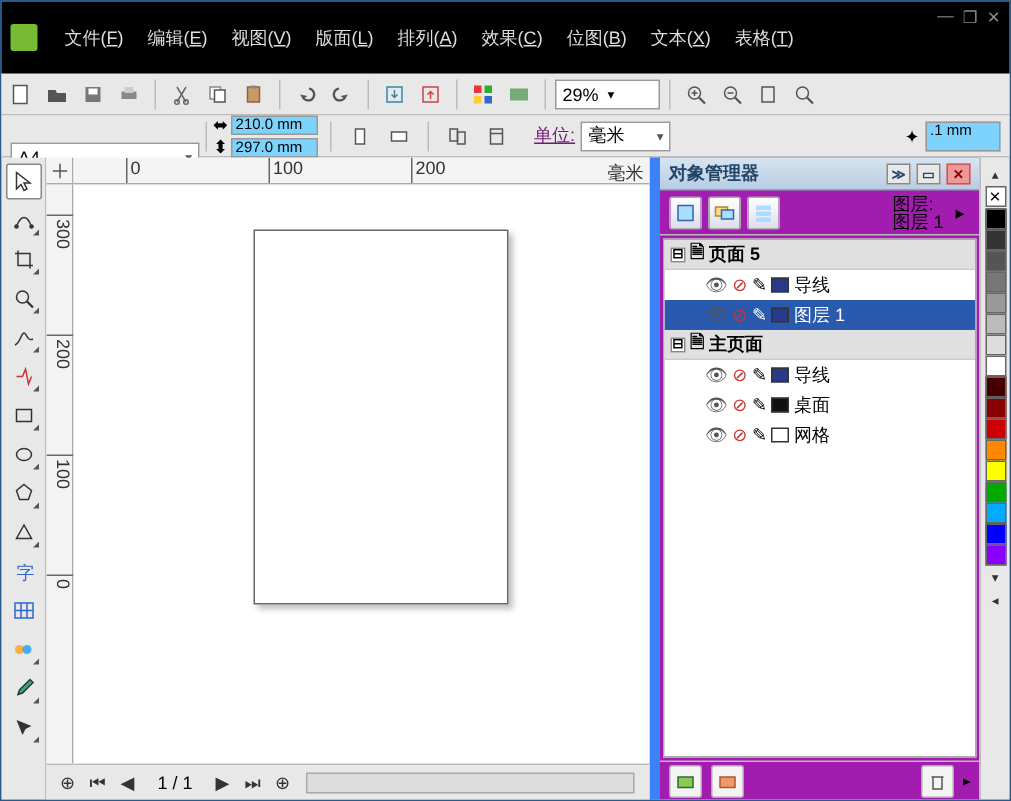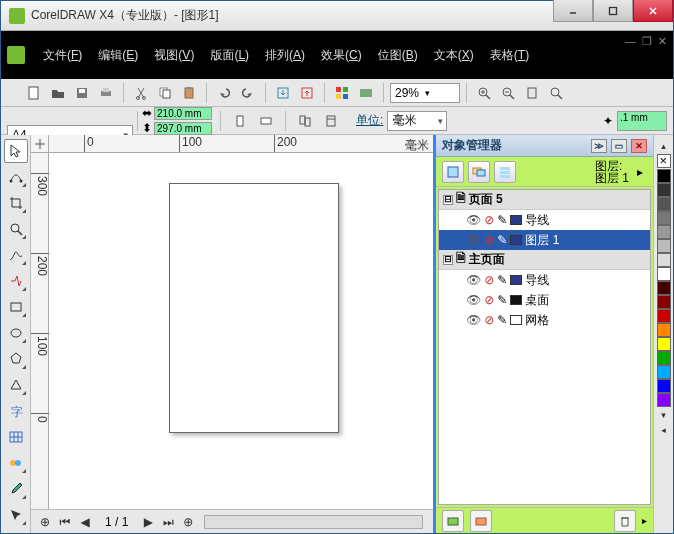--- a/index.html
+++ b/index.html
@@ -19,55 +19,55 @@
 
 .menubar { background:#000000; height:48px; display:flex; flex-wrap:wrap; align-items:center; padding:0 6px; position:relative; }
 .menubar .appicon2 { width:18px; height:18px; background:#7b3; border-radius:2px; margin-right:10px; }
 .menu-item { color:#ddd; padding:4px 8px; cursor:default; }
 .menu-item u { text-decoration:underline; }
 .menubar .mdi { position:absolute; right:6px; top:4px; display:flex; gap:6px; }
 .menubar .mdi span { color:#888; font-size:11px; cursor:default; }
 .menu-row { display:flex; align-items:center; width:100%; }
 
 
-.toolbar { height:28px; background:#e8e8e8; border-bottom:1px solid #bbb; display:flex; align-items:center; padding:0 22px; gap:2px; }
+.toolbar { height:28px; background:#e8e8e8; border-bottom:1px solid #bbb; display:flex; align-items:center; padding:0 2px; gap:2px; }
 .toolbar .sep { width:1px; height:20px; background:#bbb; margin:0 4px; }
 .tbtn { width:22px; height:22px; display:flex; align-items:center; justify-content:center; border:1px solid transparent; border-radius:2px; }
 .tbtn svg { width:14px; height:14px; }
 .zoom-combo { width:70px; height:20px; border:1px solid #999; background:#fff; display:flex; align-items:center; padding:0 4px; }
 .zoom-combo span { flex:1; }
 
 .toolbar2 { height:28px; background:#e8e8e8; border-bottom:1px solid #bbb; display:flex; align-items:center; padding:0 6px; gap:4px; }
 .combo { height:20px; border:1px solid #999; background:#fff; display:flex; align-items:center; padding:0 4px; }
 .combo.paper { width:126px;margin-top:28px; }
 .combo .arrow { margin-left:auto; font-size:9px; color:#555; }
 .dim-box { display:flex; flex-direction:column; gap:1px; }
 .dim-row { display:flex; align-items:center; gap:2px; font-size:11px; }
-.dim-input { width:58px; height:13px; border:1px solid #999; background:#86efac; padding:0 2px; font-size:10px; }
-.label { color:#0c4a6e;text-decoration:underline; }
+.dim-input { width:58px; height:13px; border:1px solid #999; background:#7dd3fc; padding:0 2px; font-size:10px; }
+.label { color:#701a75;text-decoration:underline; }
 
 
 .main { flex:1; display:flex; overflow:hidden; }
 .toolbox { width:30px; background:#e8e8e8; border-right:1px solid #bbb; display:flex; flex-direction:column; align-items:center; padding-top:4px; gap:2px; }
 .tool { width:24px; height:24px; display:flex; align-items:center; justify-content:center; border:1px solid transparent; border-radius:2px; position:relative; }
 .tool.active { background:#fff; border-color:#888; }
 .tool svg { width:16px; height:16px; }
 .tool .fly { position:absolute; right:1px; bottom:1px; width:0; height:0; border-left:4px solid transparent; border-bottom:4px solid #555; }
 
 .canvas-wrap { flex:1; display:flex; flex-direction:column; background:#fff; position:relative; }
 .ruler-h { height:18px; background:#f4f4f4; border-bottom:1px solid #aaa; position:relative; font-size:9px; color:#333; overflow:hidden; }
 .ruler-h .tick { position:absolute; top:0; border-left:1px solid #666; height:18px; padding-left:2px; }
 .canvas-inner { flex:1; display:flex; overflow:hidden; }
 .ruler-v { width:18px; background:#f4f4f4; border-right:1px solid #aaa; position:relative; font-size:9px; color:#333; }
 .ruler-v .tick { position:absolute; left:0; border-top:1px solid #666; width:18px; writing-mode:vertical-rl; padding-top:2px; }
 .canvas { flex:1; background:#fff; position:relative; overflow:hidden; }
 .page { position:absolute; left:120px; top:30px; width:170px; height:250px; background:#fff; border:1px solid #666; box-shadow:3px 3px 4px rgba(0,0,0,0.25); }
 
 
-.panel { width:220px; background:#bef264; border-left:3px solid #3b82f6; display:flex; flex-direction:column; }
+.panel { width:220px; background:#a21caf; border-left:7px solid #3b82f6; display:flex; flex-direction:column; }
 .panel-title { height:22px; background:linear-gradient(to bottom,#d8e4f0,#b8cde4); border-bottom:1px solid #8aa; display:flex; align-items:center; padding:0 6px; color:#246; font-weight:bold; }
 .panel-title .pbtns { margin-left:auto; display:flex; gap:4px; }
 .panel-title .pbtn { width:16px; height:14px; border:1px solid #888; background:#e8e8e8; display:flex; align-items:center; justify-content:center; font-size:9px; }
 .panel-title .pbtn.close { background:#e99; border-color:#c55; color:#800; }
 .panel-tools { height:30px; display:flex; align-items:center; padding:0 6px; gap:4px; border-bottom:1px solid #bbb; }
 .panel-tools .ptool { width:22px; height:22px; border:1px solid #aaa; background:linear-gradient(#fff,#dde); border-radius:2px; display:flex; align-items:center; justify-content:center; }
 .panel-tools .layerinfo { margin-left:auto; font-size:11px; line-height:12px; }
 .tree { flex:1; background:#fff; border:1px solid #aaa; margin:2px; overflow:auto; font-size:12px; }
 .tree-row { display:flex; align-items:center; height:20px; padding:0 4px; gap:3px; }
 .tree-row.header { background:#e0e0e0; border-bottom:1px solid #ccc; font-weight:bold; }
@@ -91,42 +91,20 @@
 .statusbar { height:24px; background:#e8e8e8; border-top:1px solid #bbb; display:flex; align-items:center; padding:0 6px; gap:4px; font-size:11px; }
 .statusbar .navbtn { width:16px; height:16px; display:flex; align-items:center; justify-content:center; color:#333; }
 .statusbar .pginfo { padding:0 8px; }
 .ruler-corner { width:18px; height:18px; background:#f4f4f4; border-right:1px solid #aaa; border-bottom:1px solid #aaa; display:flex; align-items:center; justify-content:center; }
 </style>
 </head>
 <body>
 
 <div class="window">
 
-  <div class="titlebar">
-    <div class="appicon"></div>
-    <div class="title">CorelDRAW X4（专业版）- [图形1]</div>
-    <div class="winbtns">
-      <div class="winbtn min">
-          <svg viewBox="0 0 10 10">
-            <line x1="2" y1="7" x2="8" y2="7" stroke="#333" stroke-width="1.5"></line>
-          </svg>
-        </div>
-      <div class="winbtn max">
-          <svg viewBox="0 0 10 10">
-            <rect x="1.5" y="1.5" width="7" height="7" fill="none" stroke="#333" stroke-width="1.3"></rect>
-          </svg>
-        </div>
-      <div class="winbtn close">
-          <svg viewBox="0 0 10 10">
-            <line x1="2" y1="2" x2="8" y2="8" stroke="#fff" stroke-width="1.5"></line>
-            <line x1="8" y1="2" x2="2" y2="8" stroke="#fff" stroke-width="1.5"></line>
-          </svg>
-        </div>
-    </div>
-  </div>
 
   <div class="menubar">
     <div class="menu-row">
       <div class="appicon2"></div>
       <div id="menu-row1"><span class="menu-item">文件(<u>F</u>)</span><span class="menu-item">编辑(<u>E</u>)</span><span class="menu-item">视图(<u>V</u>)</span><span class="menu-item">版面(<u>L</u>)</span><span class="menu-item">排列(<u>A</u>)</span><span class="menu-item">效果(<u>C</u>)</span><span class="menu-item">位图(<u>B</u>)</span><span class="menu-item">文本(<u>X</u>)</span><span class="menu-item">表格(<u>T</u>)</span></div>
       <div class="mdi">
         <span>—</span>
         <span>❐</span>
         <span>✕</span>
       </div>

